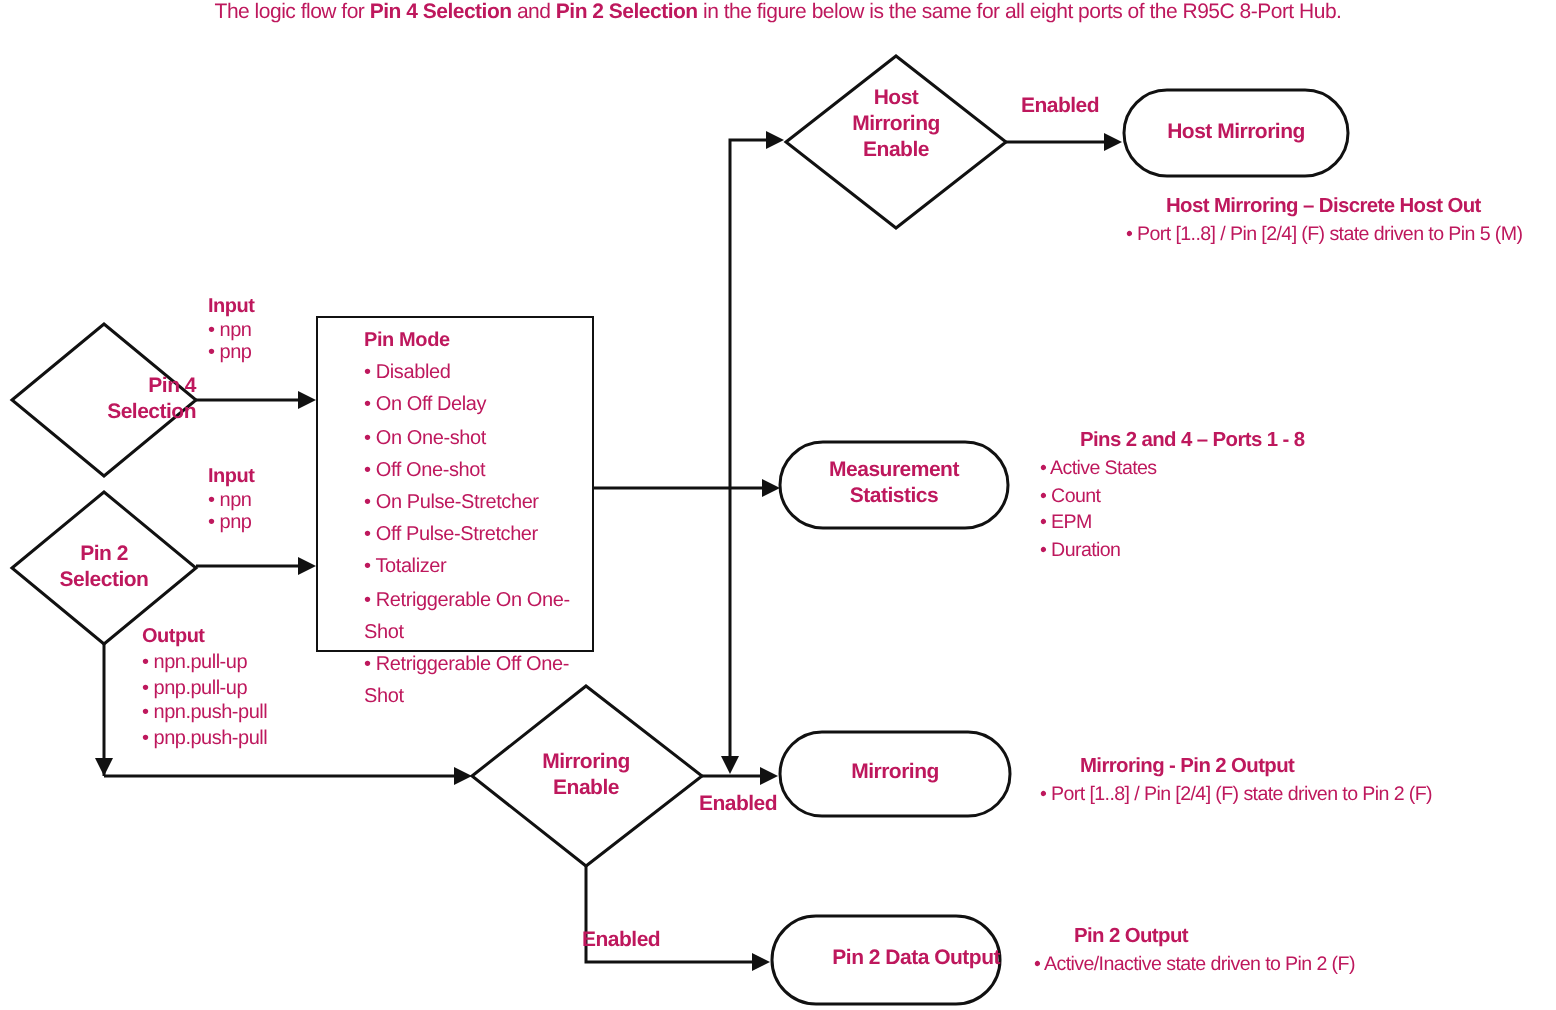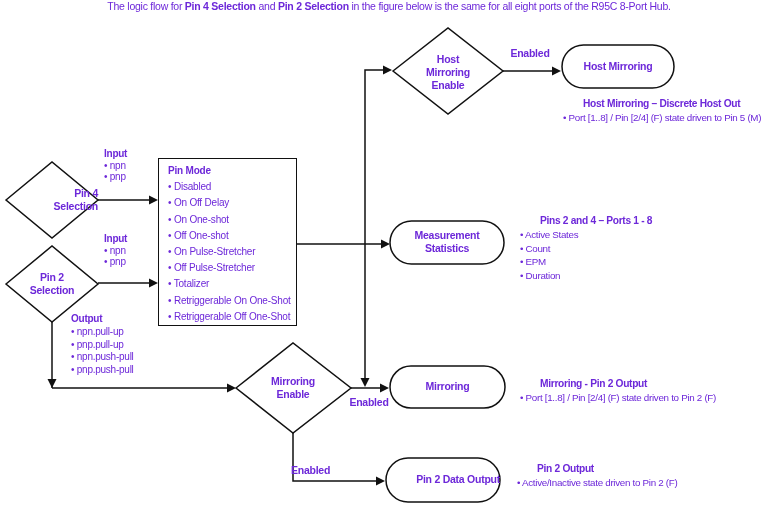--- a/index.html
+++ b/index.html
@@ -3,21 +3,21 @@
 <meta charset="utf-8">
 <style>
   html, body { margin: 0; padding: 0; background: #ffffff; }
   #canvas {
     position: relative;
     width: 778px;
     height: 505px;
     background: #ffffff;
     overflow: hidden;
     font-family: "Liberation Sans", sans-serif;
-    color: #6d28d9;
+    color: #be185d;
   }
   #connectors { position: absolute; left: 0; top: 0; }
   .txt { position: absolute; letter-spacing: -0.25px; }
   .pre { white-space: pre-line; }
   .caption {
     left: 0; top: 6; width: 778px;
     text-align: center; font-size: 10.5px;
   }
   .node-label {
     text-align: center; font-weight: bold;
@@ -27,21 +27,21 @@
   .small-block .hd { font-weight: bold; }
   .out-block { font-size: 10px; line-height: 12.8px; }
   .out-block .hd { font-weight: bold; }
   .edge-label { font-weight: bold; font-size: 10.5px; text-align: center; }
   .anno { font-size: 9.8px; line-height: 13.8px; letter-spacing: -0.3px; white-space: nowrap; }
   .anno .hd { font-weight: bold; font-size: 10.2px; padding-left: 20px; }
   .pin-mode-box {
     position: absolute; left: 158px; top: 158px;
     width: 139px; height: 168px; box-sizing: border-box;
     border: 1.5px solid #111111; background: #ffffff;
-    padding: 4px 2px 0 9px;
+    padding: 4px 2px 0 23px;
     font-size: 10px; line-height: 16.2px; letter-spacing: -0.2px;
   }
   .pin-mode-box .hd { font-weight: bold; }
 </style>
 </head>
 <body>
 
 <div id="canvas">
 
   <div class="txt caption"><span>The logic flow for </span><b>Pin 4 Selection</b><span> and </span><b>Pin 2 Selection</b><span> in the figure below is the same for all eight ports of the R95C 8-Port Hub.</span></div>
@@ -93,21 +93,21 @@
 • Off Pulse-Stretcher
 • Totalizer
 • Retriggerable On One-Shot
 • Retriggerable Off One-Shot</div>
   </div>
 
   <div class="txt node-label pre" style="left:14px; top:187px; width:84px;text-align:right;">Pin 4
 Selection</div>
   <div class="txt node-label pre" style="left:10px; top:271px; width:84px;">Pin 2
 Selection</div>
-  <div class="txt node-label pre" style="left:398px; top:53px; width:100px;">Host
+  <div class="txt node-label pre" style="left:398px; top:43px; width:100px;">Host
 Mirroring
 Enable</div>
   <div class="txt node-label pre" style="left:243px; top:375px; width:100px;">Mirroring
 Enable</div>
   <div class="txt node-label" style="left:562px; top:60px; width:112px;">Host Mirroring</div>
   <div class="txt node-label pre" style="left:390px; top:229px; width:114px;">Measurement
 Statistics</div>
   <div class="txt node-label" style="left:390px; top:380px; width:115px;">Mirroring</div>
   <div class="txt node-label" style="left:386px; top:473px; width:114px;text-align:right;">Pin 2 Data Output</div>
 

